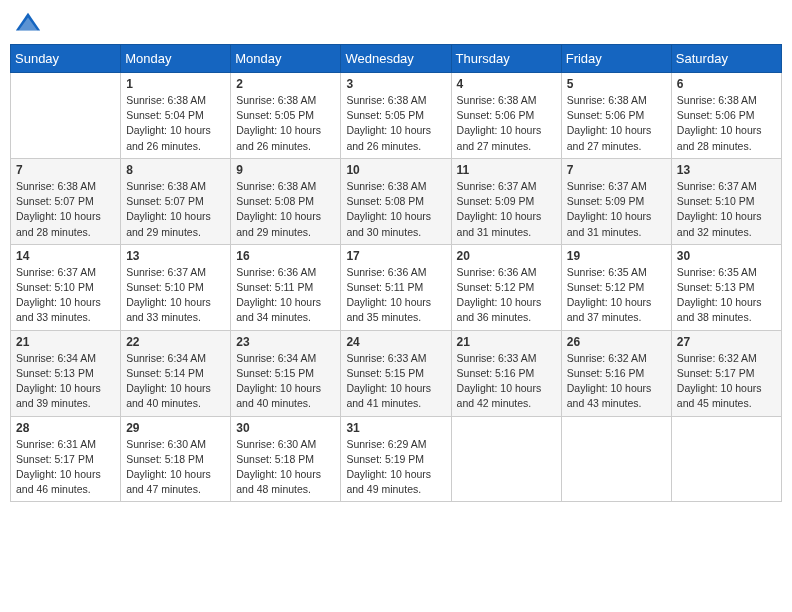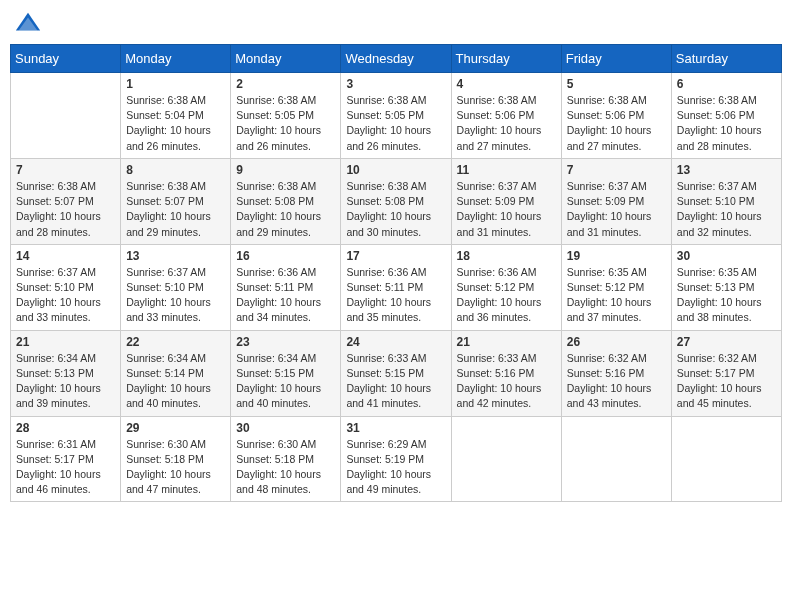--- a/index.html
+++ b/index.html
@@ -186,21 +186,21 @@
         </td>
         <td>
           <div class="day-number">16</div>
           <div class="day-info">Sunrise: 6:36 AM<br>Sunset: 5:11 PM<br>Daylight: 10 hours<br>and 34 minutes.</div>
         </td>
         <td>
           <div class="day-number">17</div>
           <div class="day-info">Sunrise: 6:36 AM<br>Sunset: 5:11 PM<br>Daylight: 10 hours<br>and 35 minutes.</div>
         </td>
         <td>
-          <div class="day-number">18</div>
+          <div class="day-number">20</div>
           <div class="day-info">Sunrise: 6:36 AM<br>Sunset: 5:12 PM<br>Daylight: 10 hours<br>and 36 minutes.</div>
         </td>
         <td>
           <div class="day-number">19</div>
           <div class="day-info">Sunrise: 6:35 AM<br>Sunset: 5:12 PM<br>Daylight: 10 hours<br>and 37 minutes.</div>
         </td>
         <td>
           <div class="day-number">30</div>
           <div class="day-info">Sunrise: 6:35 AM<br>Sunset: 5:13 PM<br>Daylight: 10 hours<br>and 38 minutes.</div>
         </td>

